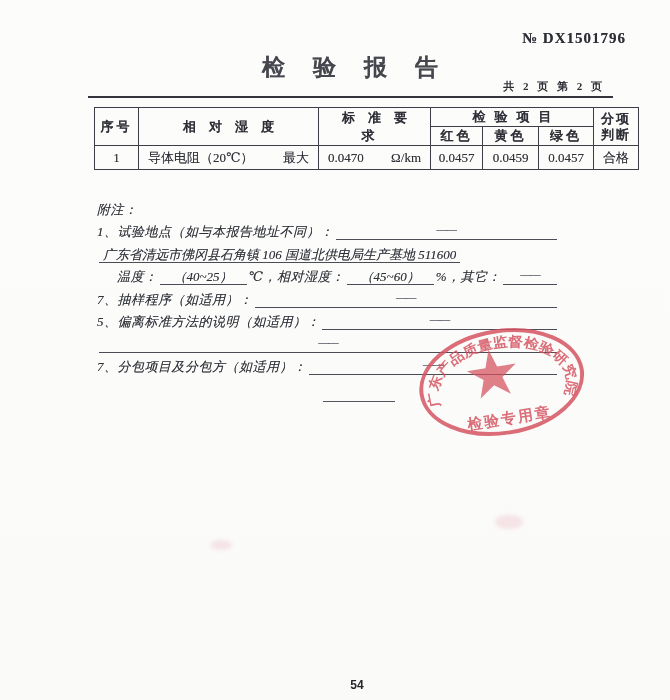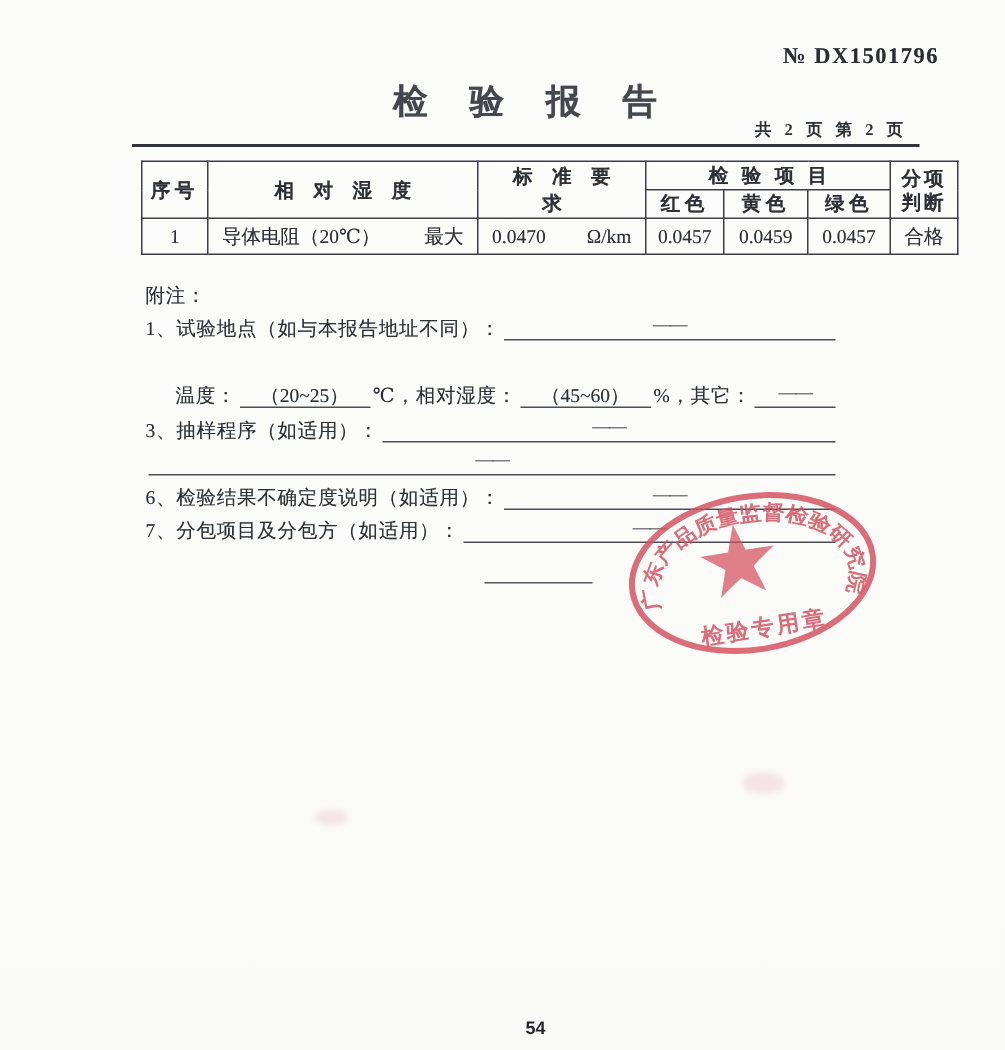--- a/index.html
+++ b/index.html
@@ -46,23 +46,24 @@
     padding:0 4px;height:17px;
     text-shadow:0 0 .4px rgba(50,50,60,.45);
   }
   td.wide-h{letter-spacing:13px;text-indent:13px;font-weight:600;}
   td.sub-h{letter-spacing:3px;font-weight:600;}
   .cell-split{display:flex;justify-content:space-between;align-items:center;padding:0 5px;}
   .judg{line-height:16px;letter-spacing:2px;font-weight:600;}
   tr.data-row td{height:23px;}
   
   .notes{
-    position:absolute;top:182px;left:97px;width:462px;
+    position:absolute;top:195px;left:97px;width:462px;
     font-size:13px;color:#2e3038;
     text-shadow:0 0 .4px rgba(50,50,60,.45);
+    font-style:italic;
   }
   .note-row{display:flex;align-items:flex-end;height:22.5px;line-height:17px;white-space:nowrap;}
   .note-label{flex:0 0 auto;letter-spacing:.5px;}
   .fill-line{
     flex:1 1 auto;position:relative;height:16px;
     border-bottom:1.1px solid #4b4c55;margin:0 2px;
     text-align:center;
   }
   .fill-line .dash{
     position:relative;top:-3px;color:#5a5b64;font-size:12px;letter-spacing:-1px;
@@ -156,43 +157,44 @@
     <div class="note-row">
       <span class="note-label">附注：</span>
     </div>
 
     <div class="note-row">
       <span class="note-label">1、试验地点（如与本报告地址不同）：</span>
       <span class="fill-line" style="max-width:242px"><span class="dash">——</span></span>
     </div>
 
     <div class="note-row">
+      <span class="val-line" style="padding:0 4px;letter-spacing:0;">广东省清远市佛冈县石角镇 106 国道北供电局生产基地  511600</span>
     </div>
 
 
     <div class="note-row" style="padding-left:20px">
       <span class="note-label">温度：</span>
-      <span class="val-line">（20~25）</span>
+      <span class="val-line">（40~25）</span>
       <span class="note-label">℃，相对湿度：</span>
       <span class="val-line">（45~60）</span>
       <span class="note-label">%，其它：</span>
       <span class="fill-line"><span class="dash">——</span></span>
     </div>
 
     <div class="note-row">
-      <span class="note-label">3、抽样程序（如适用）：</span>
-      <span class="fill-line"><span class="dash">——</span></span>
-    </div>
-
-    <div class="note-row">
-      <span class="fill-line"><span class="dash">——</span></span>
-    </div>
-
-    <div class="note-row">
-      <span class="note-label">6、检验结果不确定度说明（如适用）：</span>
+      <span class="note-label">7、抽样程序（如适用）：</span>
+      <span class="fill-line"><span class="dash">——</span></span>
+    </div>
+
+    <div class="note-row">
+      <span class="note-label">5、偏离标准方法的说明（如适用）：</span>
+      <span class="fill-line"><span class="dash">——</span></span>
+    </div>
+
+    <div class="note-row">
       <span class="fill-line"><span class="dash">——</span></span>
     </div>
 
     <div class="note-row">
       <span class="note-label">7、分包项目及分包方（如适用）：</span>
       <span class="fill-line"><span class="dash">——</span></span>
     </div>
 
     <div class="short-rule" style="top:206px"></div>
   </div>

